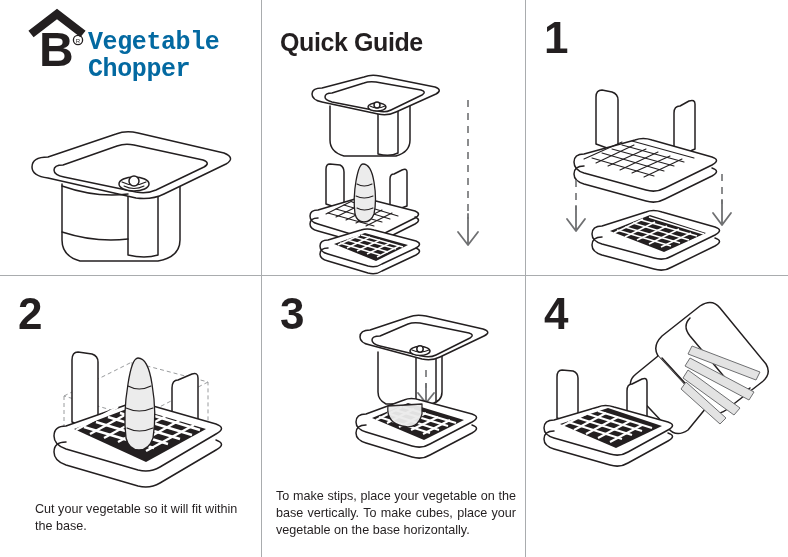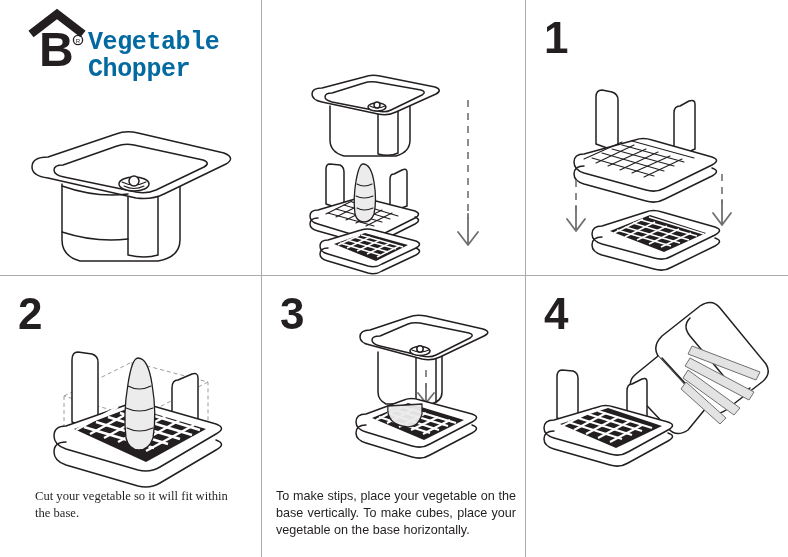--- a/index.html
+++ b/index.html
@@ -92,23 +92,22 @@
 
   
   .caption {
     position: absolute;
     font-size: 12.6px;
     line-height: 1.34;
     color: #231f20;
   }
   .cap-place {
     left: 35px;
-    bottom: 35px;
+    bottom: 22px;
     width: 210px;
-    font-family: Liberation Serif, serif;
   }
   .cap-chop {
     left: 14px;
     bottom: 18px;
     width: 240px;
     text-align: justify;
   }
   .cap-serve {
     left: 14px;
     bottom: 30px;
@@ -169,20 +168,21 @@
         <path class="ln-t" d="M106 74 Q116 79 126 74"></path>
         <circle class="fw" cx="116" cy="69" r="5"></circle>
 
         <path class="ln" d="M44 74 Q78 86 110 82"></path>
         <path class="ln" d="M44 120 Q78 131 110 127"></path>
       </svg>
     </div>
   </div>
 
   <div class="panel bdr-r bdr-b">
+    <div class="guide-title">Quick Guide</div>
 
     <div class="art" style="left:46px; top:74px;">
       <svg width="205" height="195" viewBox="0 0 205 195">
 
         <g>
           <path class="fw" d="M22 32 L22 66 Q22 78 36 82 L88 82 Q102 78 102 66 L102 27"></path>
           <path class="fw" d="M70 31 L70 80 Q82 83 90 79 L90 27"></path>
           <path class="fw" d="M14 14 Q4 14 4 20 Q4 26 14 28 L70 40 Q80 42 88 38 L128 20 Q135 16 127 13 L72 2 Q63 0 56 3 Z"></path>
           <path class="ln" d="M24 19 Q17 19 17 23 Q17 26 24 28 L70 37 Q77 39 83 36 L114 21 Q119 18 113 16 L68 8 Q61 7 56 9 Z"></path>
           <ellipse class="fw" cx="69" cy="33" rx="9" ry="4"></ellipse>

